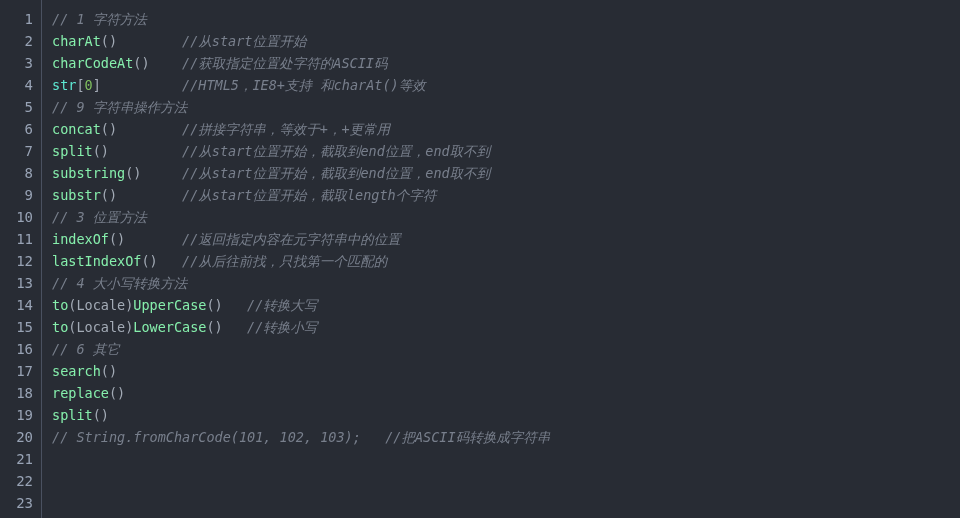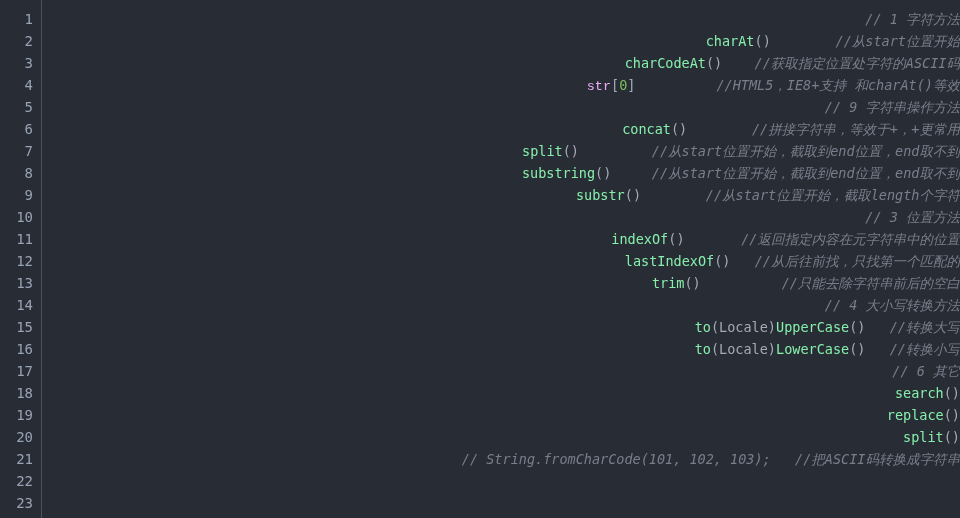--- a/index.html
+++ b/index.html
@@ -61,29 +61,28 @@
     overflow: hidden;
     white-space: nowrap;
   }
   .codeline {
     height: 22px;
     line-height: 22px;
     font-size: 13.5px;
     white-space: pre;
     color: #a9b1bb;
     letter-spacing: 0px;
-    text-align: right;
   }
 
   
   .tok-fn      { color: #86efac; }
   .tok-punct   { color: #a3abb6; }
   .tok-num     { color: #7fbf5f; }
   .tok-comment { color: #787f8c; font-style: italic; }
-  .tok-plain   { color: #f0abfc; font-family: Liberation Mono, monospace; }
+  .tok-plain   { color: #5eead4; }
 
   
   .tok-comment, .cjk {
     font-family: "DejaVu Sans Mono", "Liberation Mono", "DejaVu Sans", monospace;
   }
 </style>
 </head>
 <body>
 
 <div class="editor">
@@ -120,21 +119,20 @@
       <div class="codeline"><span class="tok-fn">charCodeAt</span><span class="tok-punct">()</span><span class="tok-plain">    </span><span class="tok-comment">//获取指定位置处字符的ASCII码</span></div>
       <div class="codeline"><span class="tok-plain">str</span><span class="tok-punct">[</span><span class="tok-num">0</span><span class="tok-punct">]</span><span class="tok-plain">          </span><span class="tok-comment">//HTML5，IE8+支持 和charAt()等效</span></div>
       <div class="codeline"><span class="tok-comment">// 9 字符串操作方法</span></div>
       <div class="codeline"><span class="tok-fn">concat</span><span class="tok-punct">()</span><span class="tok-plain">        </span><span class="tok-comment">//拼接字符串，等效于+，+更常用</span></div>
       <div class="codeline"><span class="tok-fn">split</span><span class="tok-punct">()</span><span class="tok-plain">         </span><span class="tok-comment">//从start位置开始，截取到end位置，end取不到</span></div>
       <div class="codeline"><span class="tok-fn">substring</span><span class="tok-punct">()</span><span class="tok-plain">     </span><span class="tok-comment">//从start位置开始，截取到end位置，end取不到</span></div>
       <div class="codeline"><span class="tok-fn">substr</span><span class="tok-punct">()</span><span class="tok-plain">        </span><span class="tok-comment">//从start位置开始，截取length个字符</span></div>
       <div class="codeline"><span class="tok-comment">// 3 位置方法</span></div>
       <div class="codeline"><span class="tok-fn">indexOf</span><span class="tok-punct">()</span><span class="tok-plain">       </span><span class="tok-comment">//返回指定内容在元字符串中的位置</span></div>
       <div class="codeline"><span class="tok-fn">lastIndexOf</span><span class="tok-punct">()</span><span class="tok-plain">   </span><span class="tok-comment">//从后往前找，只找第一个匹配的</span></div>
-      <div class="codeline"><span class="tok-fn">trim</span><span class="tok-punct">()</span><span class="tok-plain">          </span><span class="tok-comment">//只能去除字符串前后的空白</span></div>
       <div class="codeline"><span class="tok-comment">// 4 大小写转换方法</span></div>
       <div class="codeline"><span class="tok-fn">to</span><span class="tok-punct">(Locale)</span><span class="tok-fn">UpperCase</span><span class="tok-punct">()</span><span class="tok-plain">   </span><span class="tok-comment">//转换大写</span></div>
       <div class="codeline"><span class="tok-fn">to</span><span class="tok-punct">(Locale)</span><span class="tok-fn">LowerCase</span><span class="tok-punct">()</span><span class="tok-plain">   </span><span class="tok-comment">//转换小写</span></div>
       <div class="codeline"><span class="tok-comment">// 6 其它</span></div>
       <div class="codeline"><span class="tok-fn">search</span><span class="tok-punct">()</span></div>
       <div class="codeline"><span class="tok-fn">replace</span><span class="tok-punct">()</span></div>
       <div class="codeline"><span class="tok-fn">split</span><span class="tok-punct">()</span></div>
       <div class="codeline"><span class="tok-comment">// String.fromCharCode(101, 102, 103);   //把ASCII码转换成字符串</span></div>
     </div>
 

